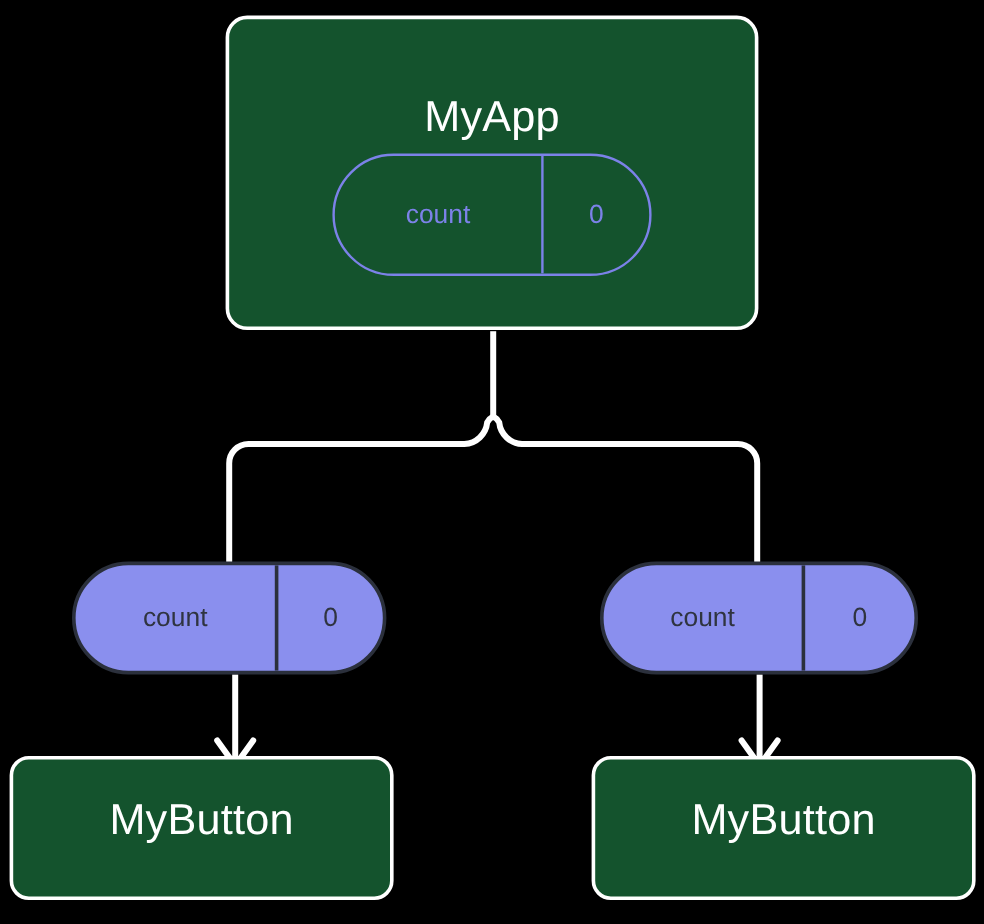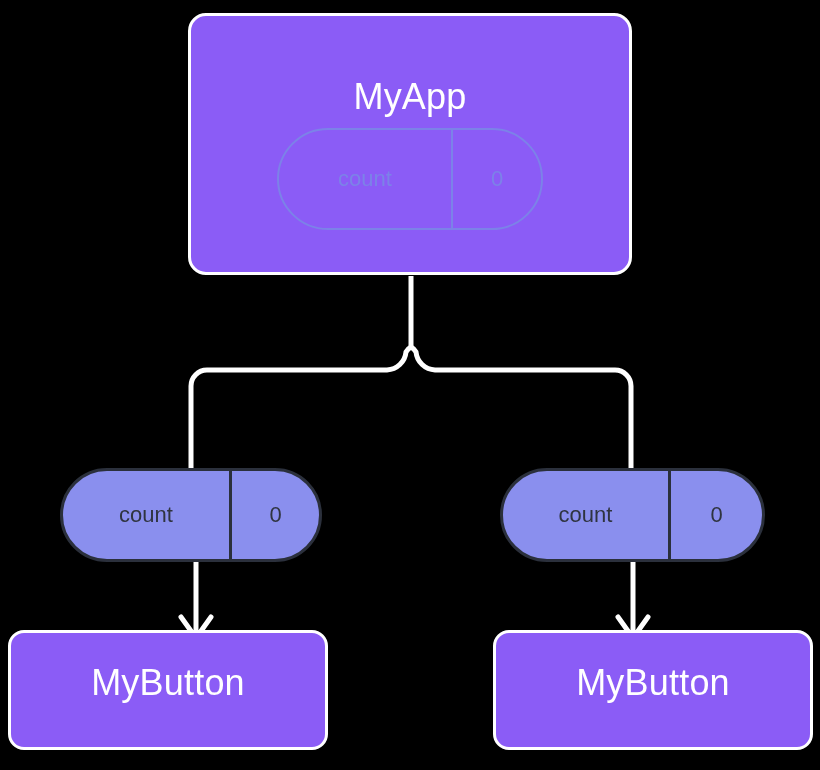--- a/index.html
+++ b/index.html
@@ -25,21 +25,21 @@
     position: absolute;
     left: 0; top: 0;
     width: 820px;
     height: 770px;
     pointer-events: none;
   }
 
   
   .comp-box {
     position: absolute;
-    background: #8b5cf6;
+    background: #14532d;
     border: 3px solid #ffffff;
     border-radius: 17px;
     box-sizing: border-box;
   }
   .comp-title {
     position: absolute;
     left: 0;
     width: 100%;
     text-align: center;
     color: #ffffff;

